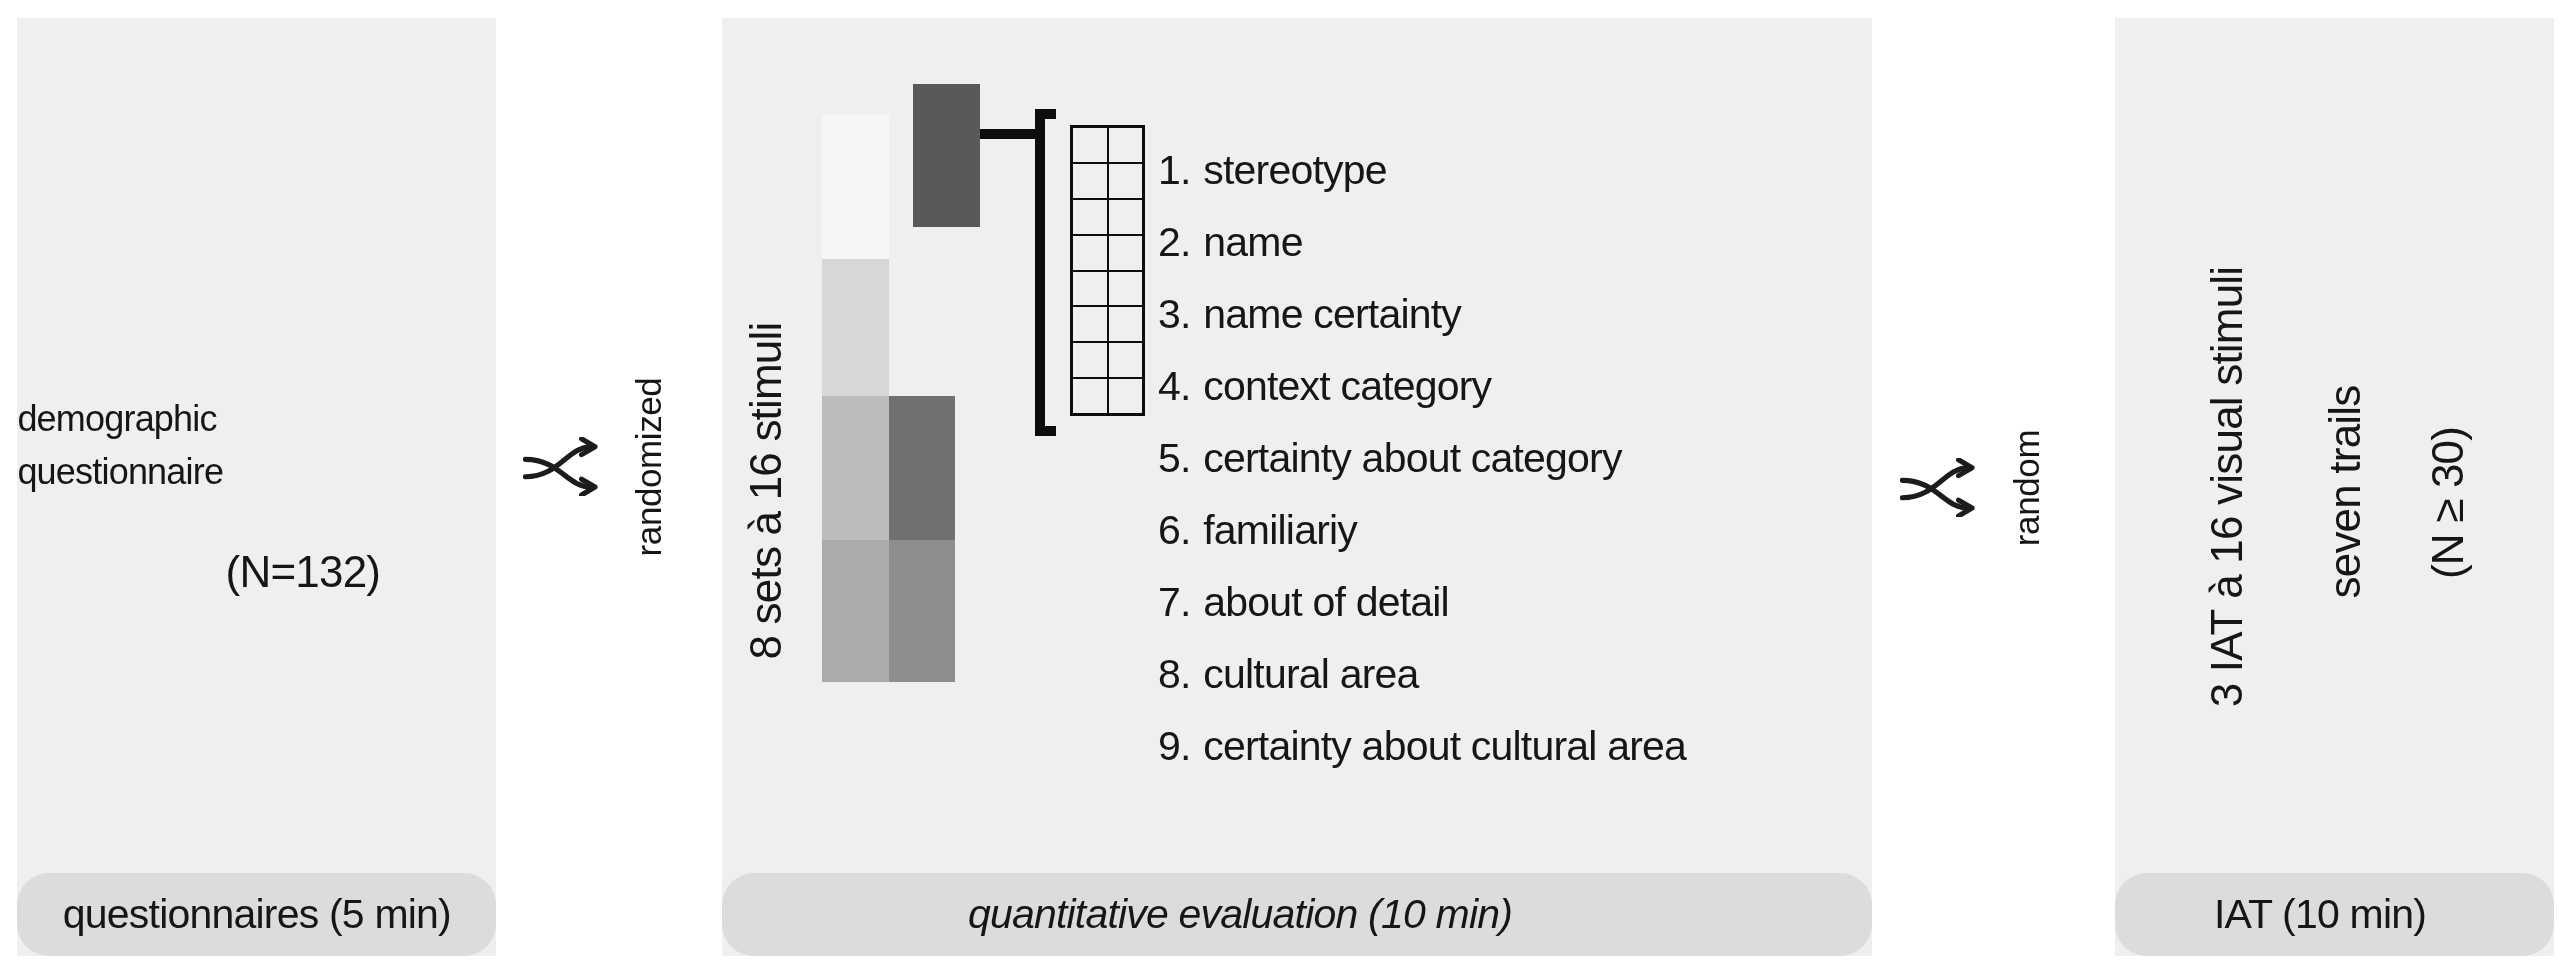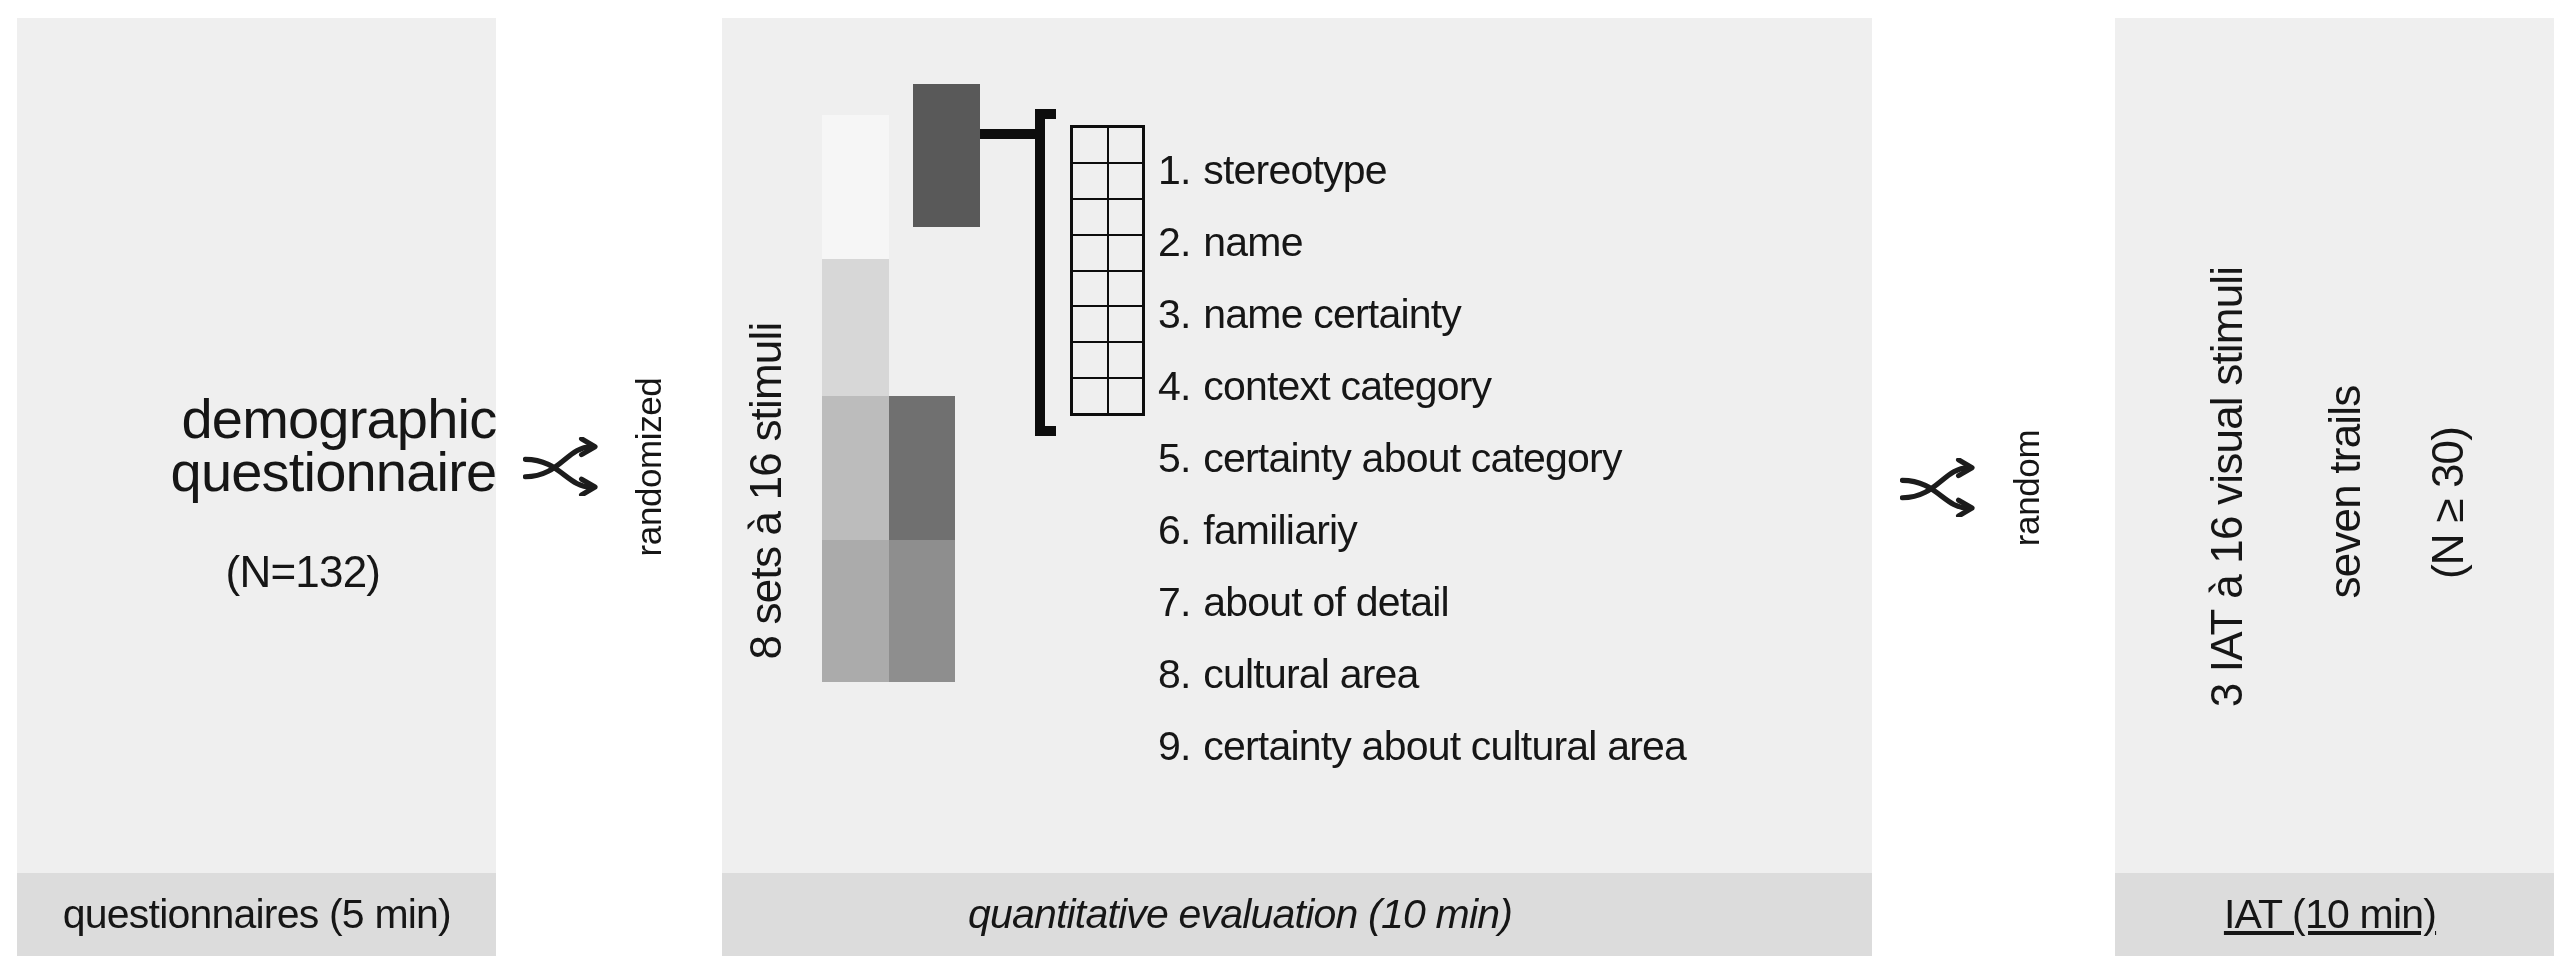--- a/index.html
+++ b/index.html
@@ -4,26 +4,26 @@
 <style>
   html,body{margin:0;padding:0;background:#ffffff;}
   body{font-family:"Liberation Sans","DejaVu Sans",sans-serif;color:#161616;letter-spacing:-0.8px;}
   .stage{position:relative;width:2576px;height:973px;background:#ffffff;overflow:hidden;}
 
   .panel{position:absolute;top:18px;height:938px;background:#efefef;}
   .panel-left{left:17.4px;width:479px;}
   .panel-middle{left:722px;width:1150px;}
   .panel-right{left:2115px;width:439px;}
 
-  .panel-footer{position:absolute;left:0;right:0;top:855px;height:83px;background:#dcdcdc;}
+  .panel-footer{position:absolute;left:0;right:0;top:855px;height:83px;background:#dcdcdc;border-radius:32px;}
   .footer-text{position:absolute;top:0;height:83px;line-height:83px;font-size:41px;
                transform:translateX(-50%);white-space:nowrap;}
 
-  .left-title{position:absolute;top:374px;left:0;width:100%;text-align:right;
-              font-size:56px;line-height:53px;}
+  .left-title{position:absolute;top:374px;left:0;width:100%;text-align:left;
+              font-size:36px;line-height:53px;}
   .left-sample{position:absolute;top:529px;left:0;width:100%;text-align:center;font-size:44px;padding-left:46px;}
 
   .vtext{position:absolute;white-space:nowrap;transform:translate(-50%,-50%) rotate(-90deg);}
   .vtext-big{font-size:44px;}
   .vtext-small{font-size:35px;letter-spacing:-0.4px;}
 
   .swatch{position:absolute;}
 
   .connector{position:absolute;left:258px;top:111px;width:57px;height:10.3px;background:#0d0d0d;}
   .bracket-bar{position:absolute;left:313px;top:91px;width:10.3px;height:327px;background:#0d0d0d;}
@@ -130,18 +130,18 @@
       <path d="M74,53 L91,63 L74,73"></path>
     </g>
   </svg>
   <div class="vtext vtext-small ann" style="left:2027px;top:488px;">random</div>
 
   <div class="panel panel-right">
     <div class="vtext vtext-big" style="left:112px;top:469px;">3 IAT à 16 visual stimuli</div>
     <div class="vtext vtext-big" style="left:230px;top:474px;">seven trails</div>
     <div class="vtext vtext-big" style="left:333px;top:485px;">(N ≥ 30)</div>
     <div class="panel-footer">
-      <div class="footer-text" style="left:215px;text-decoration:underline;">IAT (10 min)</div>
+      <div class="footer-text" style="left:205px;">IAT (10 min)</div>
     </div>
   </div>
 
 </div>
 
 
 </body></html>

